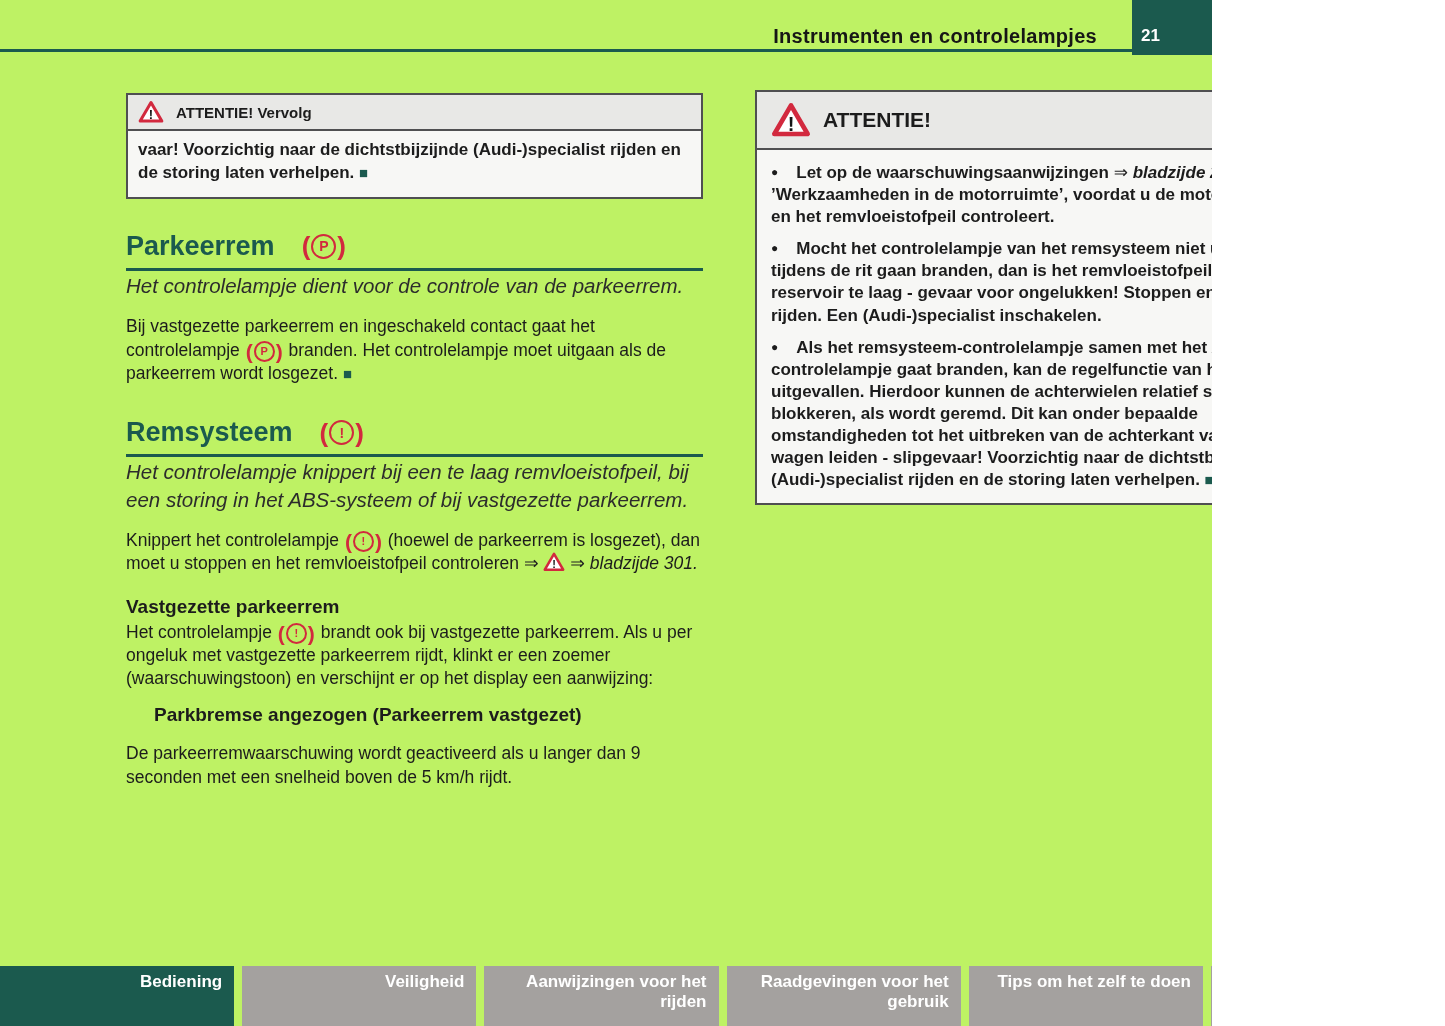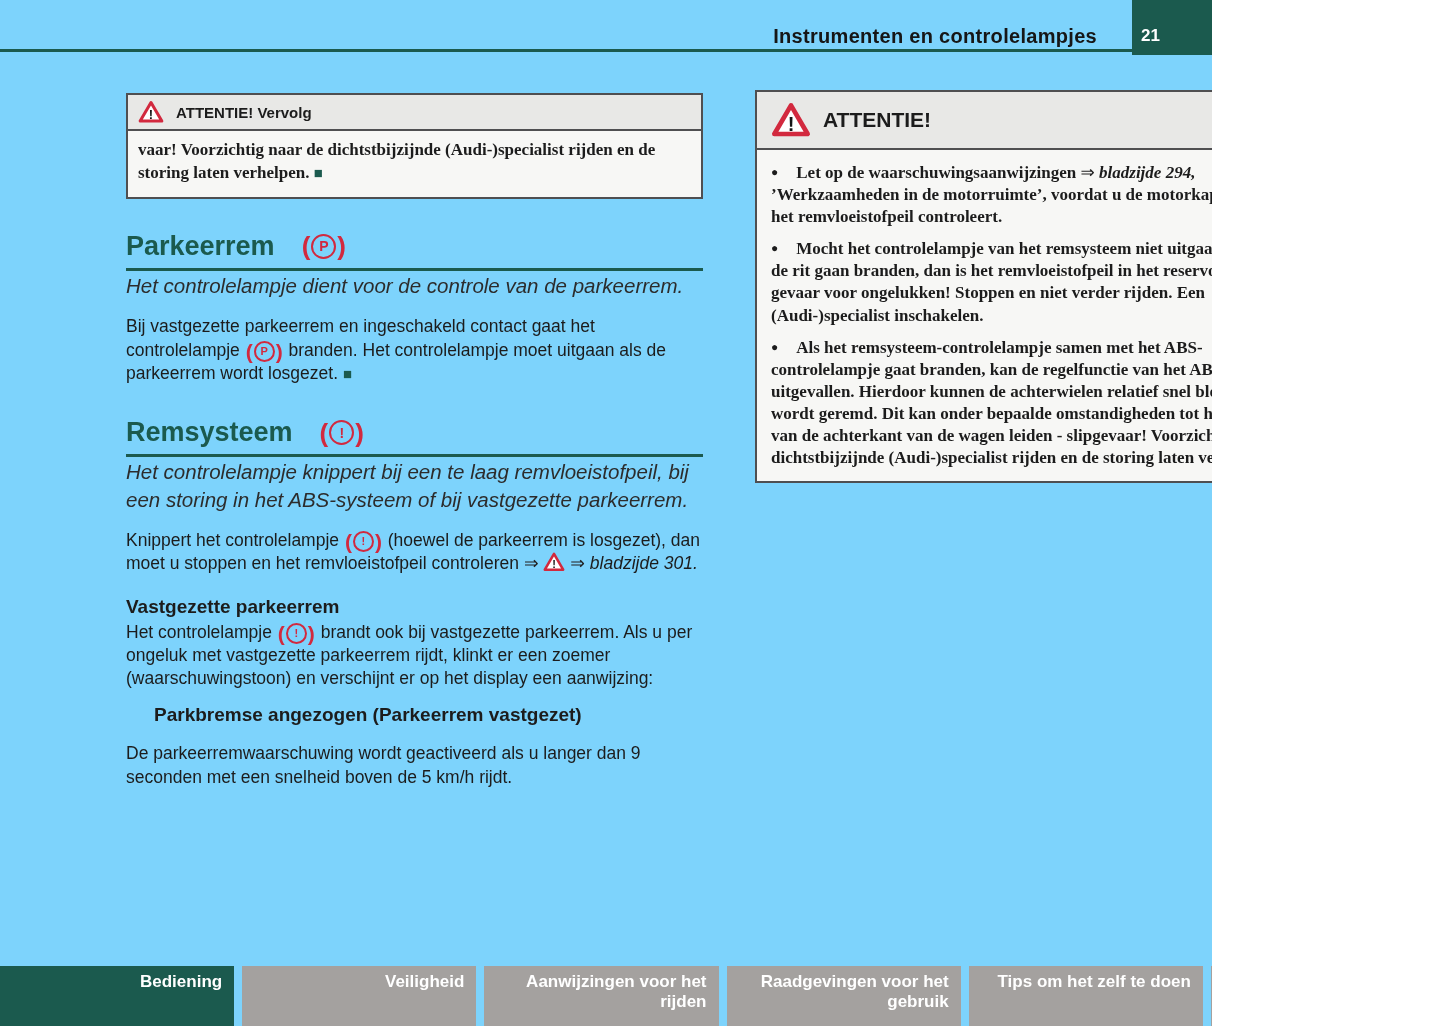--- a/index.html
+++ b/index.html
@@ -1,16 +1,16 @@
 <!DOCTYPE html>
 <html><head>
 <meta charset="utf-8">
 <style>
   html,body{margin:0;padding:0;background:#fff;}
-  .page{position:relative;width:1212px;height:1026px;background:#7dd3fc;overflow:hidden;
+  .page{position:relative;width:1212px;height:1026px;background:#bef264;overflow:hidden;
         font-family:"Liberation Sans",sans-serif;color:#1c1c1c;}
 
   
   .header-title{position:absolute;top:25px;right:115px;font-size:20px;font-weight:bold;
                 color:#161616;letter-spacing:.3px;}
   .header-rule{position:absolute;top:49px;left:0;width:1367px;height:3px;background:#1b5a4e;}
   .page-badge{position:absolute;top:0;right:0;width:80px;height:55px;background:#1b5a4e;}
   .page-badge span{position:absolute;left:9px;top:26px;color:#fff;font-size:17px;font-weight:bold;}
 
   
@@ -18,21 +18,21 @@
   .col-right{position:absolute;left:755px;top:90px;width:570px;}
 
   
   .warnbox{border:2px solid #4f4f51;background:#f7f7f5;}
   .warnbox .head{display:flex;align-items:center;gap:12px;background:#e8e8e6;
                  border-bottom:2px solid #4f4f51;padding:6px 10px;}
   .warnbox.small .head{padding:5px 10px;font-size:15px;}
   .warnbox .head .title{font-weight:bold;color:#1c1c1c;}
   .warnbox.large .head{padding:10px 14px;}
   .warnbox.large .head .title{font-size:21px;}
-  .warnbox .bodytext{padding:8px 10px 12px;font-size:17px;font-weight:bold;line-height:1.35;font-family:Liberation Serif, serif;}
+  .warnbox .bodytext{padding:8px 10px 12px;font-size:17px;font-weight:bold;line-height:1.35;}
   .warnbox.large .bodytext{padding:2px 14px 12px;font-size:17px;line-height:1.3;}
   .warnbox.large .bodytext p{margin:10px 0 0;}
   .bullet{display:inline-block;font-size:12px;vertical-align:2px;margin-right:18px;}
 
   
   .tri{display:inline-block;vertical-align:middle;flex:none;}
 
   
   .sec-head{display:flex;align-items:center;gap:26px;margin:32px 0 0;padding-bottom:6px;
             border-bottom:3px solid #1b5a4e;color:#1b5a4e;font-size:27px;font-weight:bold;}

